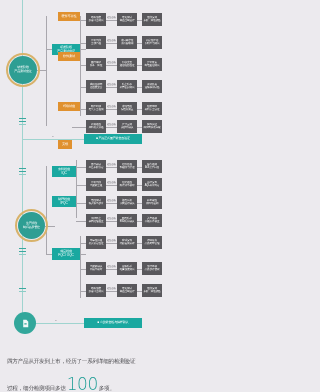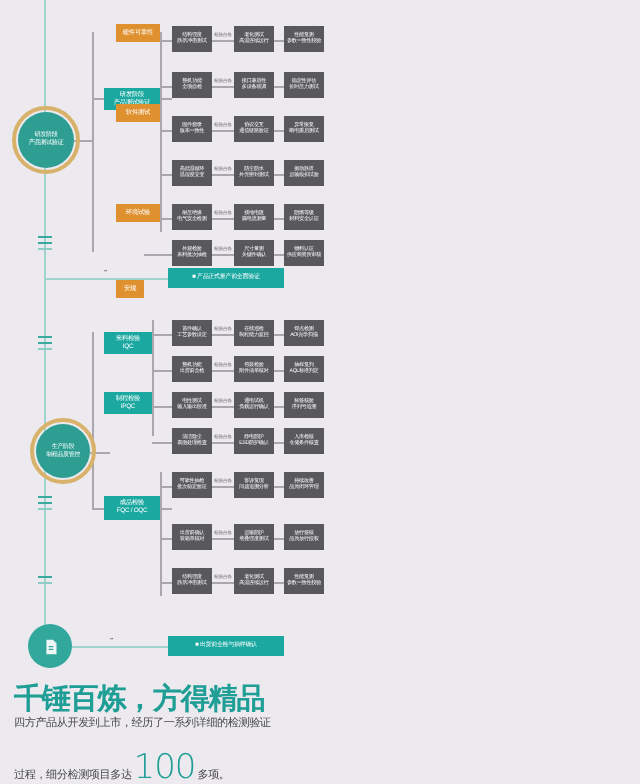--- a/index.html
+++ b/index.html
@@ -403,21 +403,20 @@
     <span style="white-space:pre-line">性能复测
 参数一致性校验</span>
   </div>
 
   <div class="ln h teal" style="left:36px; top:323px; width:48px;"></div>
   <div class="conn-label" style="left:55px; top:319px;">▪▪</div>
   <div class="node bar" style="left:84px; top:318px; width:58px; height:10px;">
     <span>■ 出货前全检与抽样确认</span>
   </div>
 
-  <div class="headline">千锤百炼，方得精品</div>
   <div class="body1">四方产品从开发到上市，经历了一系列详细的检测验证</div>
   <div class="body2">
     <span>过程，细分检测项目多达</span>
     <span class="bignum">100</span>
     <span>多项。</span>
   </div>
 
 </div>
 
 </body></html>

